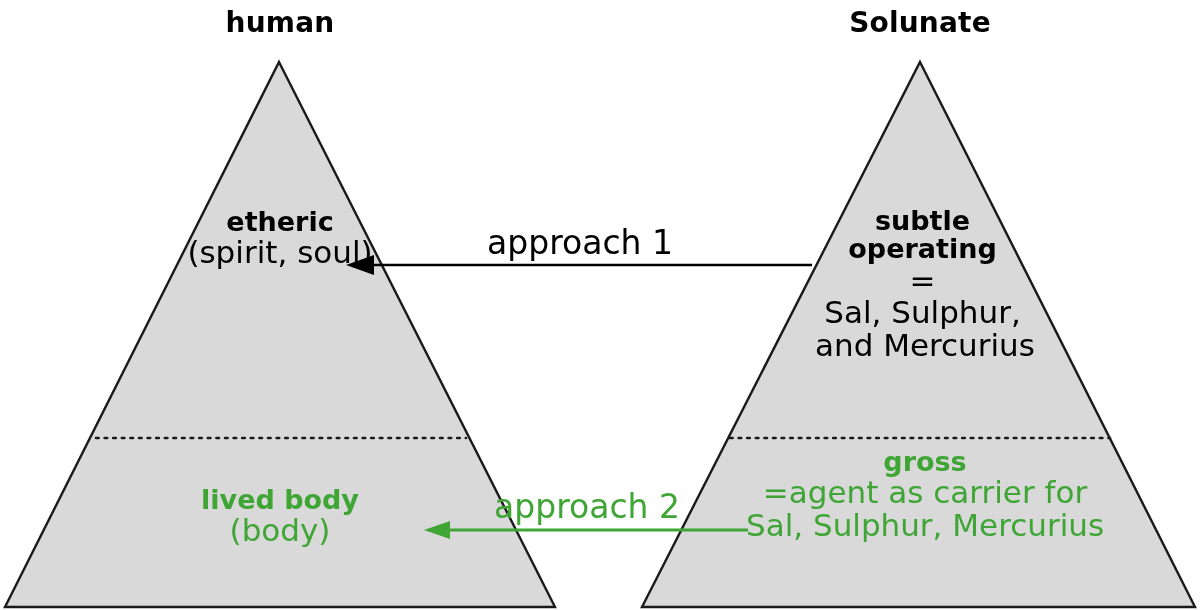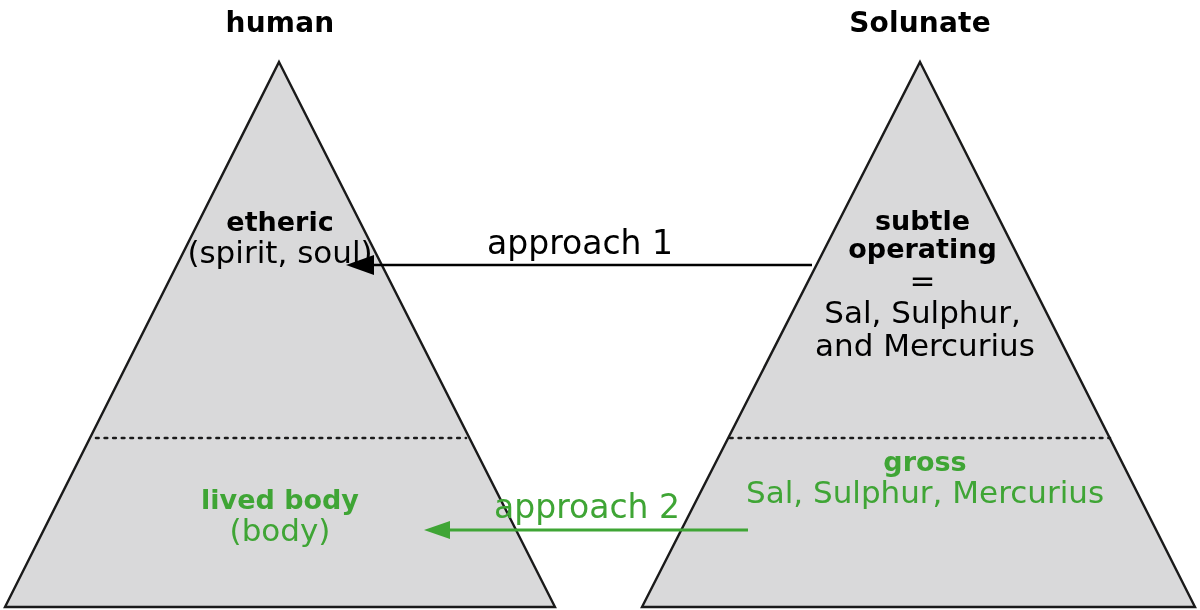--- a/index.html
+++ b/index.html
@@ -117,20 +117,21 @@
     <div class="stack" style="left:815px; top:207px; width:215px;">
       <span class="ln blk-bold">subtle</span>
       <span class="ln blk-bold">operating</span>
       <span class="ln blk-reg">=</span>
       <span class="ln blk-reg">Sal, Sulphur,</span>
       <span class="ln blk-reg">and Mercurius</span>
     </div>
 
     <div class="stack" style="left:745px; top:448px; width:360px;">
       <span class="ln blk-bold grn-bold">gross</span>
+      <span class="ln blk-reg grn">=agent as carrier for</span>
       <span class="ln blk-reg grn">Sal, Sulphur, Mercurius</span>
     </div>
 
     <div class="lbl arrow-label" style="left:480px; top:225px; width:200px;">approach 1</div>
 
     <div class="lbl arrow-label grn" style="left:487px; top:489px; width:200px;">approach 2</div>
 
   </div>
 </div>
 

